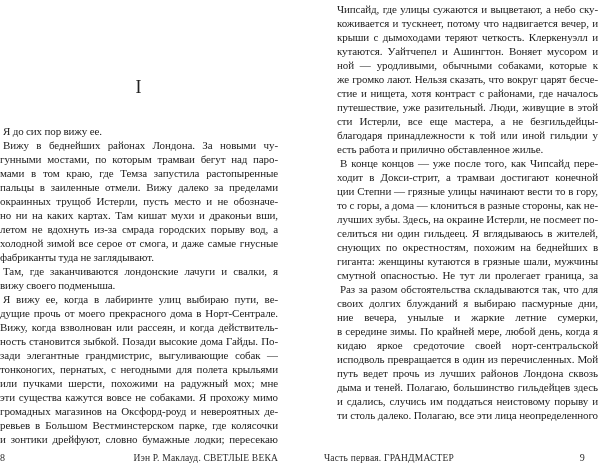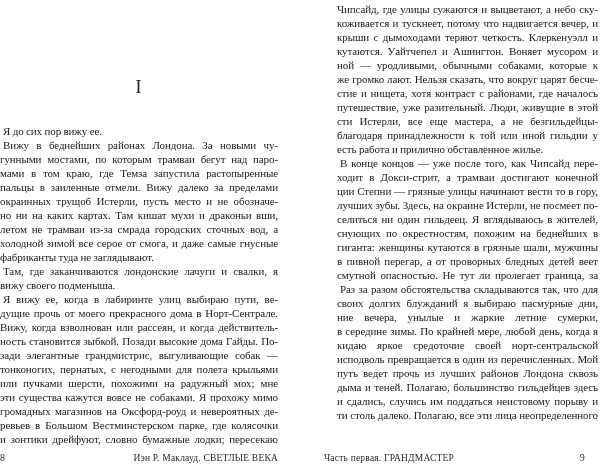--- a/index.html
+++ b/index.html
@@ -66,21 +66,21 @@
         <div class="paragraph">
           <div class="line first last">Я до сих пор вижу ее.</div>
         </div>
         <div class="paragraph">
           <div class="line first">Вижу в беднейших районах Лондона. За новыми чу-</div>
           <div class="line">гунными мостами, по которым трамваи бегут над паро-</div>
           <div class="line">мами в том краю, где Темза запустила растопыренные</div>
           <div class="line">пальцы в заиленные отмели. Вижу далеко за пределами</div>
           <div class="line">окраинных трущоб Истерли, пусть место и не обозначе-</div>
           <div class="line">но ни на каких картах. Там кишат мухи и драконьи вши,</div>
-          <div class="line">летом не трамваи из-за смрада городских сточных вод, а</div>
+          <div class="line">летом не вдохнуть из-за смрада городских порыву вод, а</div>
           <div class="line">холодной зимой все серое от смога, и даже самые гнусные</div>
           <div class="line last">фабриканты туда не заглядывают.</div>
         </div>
         <div class="paragraph">
           <div class="line first">Там, где заканчиваются лондонские лачуги и свалки, я</div>
           <div class="line last">вижу своего подменыша.</div>
         </div>
         <div class="paragraph">
           <div class="line first">Я вижу ее, когда в лабиринте улиц выбираю пути, ве-</div>
           <div class="line">дущие прочь от моего прекрасного дома в Норт-Сентрале.</div>
@@ -109,25 +109,25 @@
           <div class="line">стие и нищета, хотя контраст с районами, где началось мое</div>
           <div class="line">путешествие, уже разительный. Люди, живущие в этой ча-</div>
           <div class="line">сти Истерли, все еще мастера, а не безгильдейцы-мизеры;</div>
           <div class="line">благодаря принадлежности к той или иной гильдии у них</div>
           <div class="line last">есть работа и прилично обставленное жилье.</div>
         </div>
         <div class="paragraph">
           <div class="line first">В конце концов — уже после того, как Чипсайд пере-</div>
           <div class="line">ходит в Докси-стрит, а трамваи достигают конечной стан-</div>
           <div class="line">ции Степни — грязные улицы начинают вести то в гору,</div>
+          <div class="line">то с горы, а дома — клониться в разные стороны, как не-</div>
           <div class="line">лучших зубы. Здесь, на окраине Истерли, не посмеет по-</div>
           <div class="line">селиться ни один гильдеец. Я вглядываюсь в жителей,</div>
           <div class="line">снующих по окрестностям, похожим на беднейших в руках</div>
           <div class="line">гиганта: женщины кутаются в грязные шали, мужчины —</div>
-          <div class="line">в пивной перегар, а от проворных бледных детей веет</div>
           <div class="line">смутной опасностью. Не тут ли пролегает граница, за ко-</div>
         </div>
         <div class="paragraph">
           <div class="line first">Раз за разом обстоятельства складываются так, что для</div>
           <div class="line">своих долгих блужданий я выбираю пасмурные дни, позд-</div>
           <div class="line">ние вечера, унылые и жаркие летние сумерки, бессменники</div>
           <div class="line">в середине зимы. По крайней мере, любой день, когда я по-</div>
           <div class="line">кидаю яркое средоточие своей норт-сентральской жизни,</div>
           <div class="line">исподволь превращается в один из перечисленных. Мой</div>
           <div class="line">путь ведет прочь из лучших районов Лондона сквозь слои</div>

